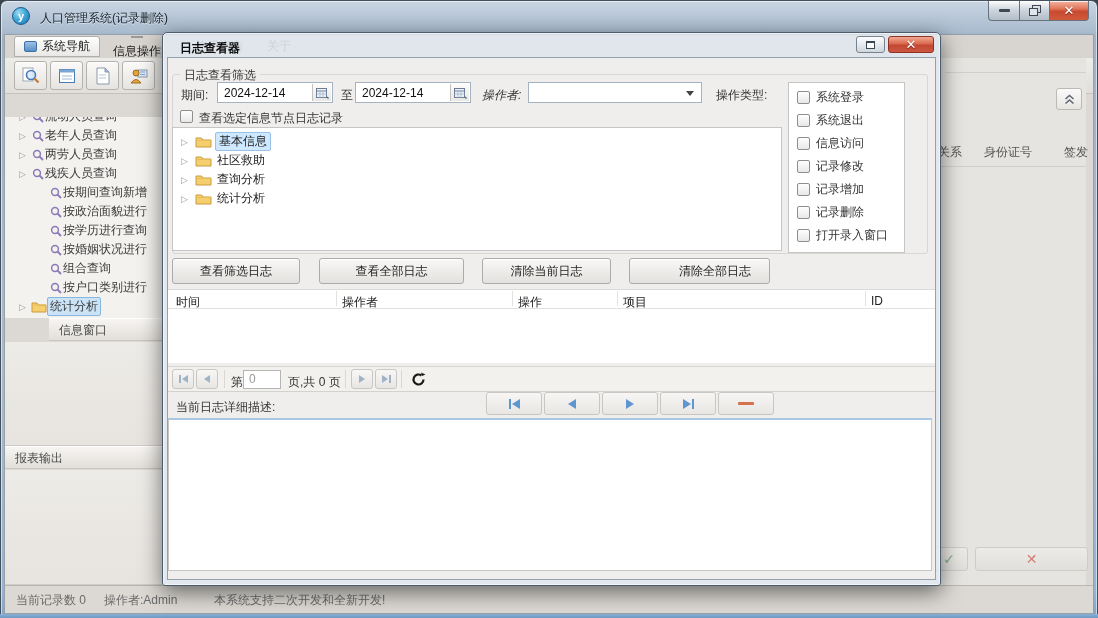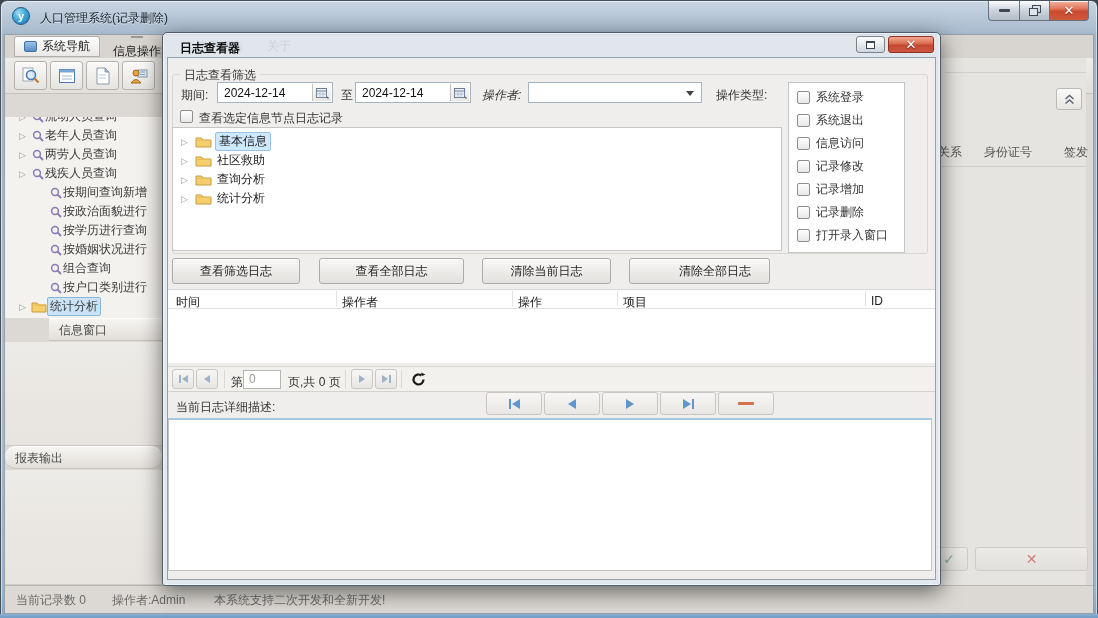--- a/index.html
+++ b/index.html
@@ -288,21 +288,21 @@
       <svg class="qicon" width="16" height="13">
           <path d="M1 3 h5 l1.5 2 h7.5 v7 h-14 z" fill="#f5cf6e" stroke="#c99a3f"></path>
           <path d="M1 5 h14" stroke="#e8bd55"></path>
         </svg>
       <span class="lbl">统计分析</span>
     </div>
   </div>
 
   <div class="side-header" style="top:318px;margin-left:44px;">信息窗口</div>
   <div class="side-panel" style="top:342px;height:104px;"></div>
-  <div class="side-header" style="top:446px;border-radius:11px;">报表输出</div>
+  <div class="side-header" style="top:446px;">报表输出</div>
   <div class="side-panel" style="top:470px;height:115px;"></div>
 
   <div class="abs" id="bg-area"></div>
   <div class="abs" id="bg-groupline"></div>
   <div class="abs" id="bg-collapse">
     <svg width="11" height="11">
         <polyline points="1.5,5 5.5,1.5 9.5,5" fill="none" stroke="#5a6470" stroke-width="1.5"></polyline>
         <polyline points="1.5,9.5 5.5,6 9.5,9.5" fill="none" stroke="#5a6470" stroke-width="1.5"></polyline>
       </svg>
   </div>
@@ -312,21 +312,21 @@
   <div class="abs" id="bg-colline"></div>
   <div class="bg-btn" style="left:838px;width:130px;justify-content:flex-end;padding-right:12px;">
       <span class="glyph-check">✓</span>
     </div>
   <div class="bg-btn" style="left:975px;width:113px;">
       <span class="glyph-redx">✕</span>
     </div>
 
   <div class="abs" id="statusbar"></div>
   <div class="status-t" style="left:16px;">当前记录数 0</div>
-  <div class="status-t" style="left:104px;margin-left:8px;">操作者:Admin</div>
+  <div class="status-t" style="left:104px;">操作者:Admin</div>
   <div class="status-t" style="left:214px;">本系统支持二次开发和全新开发!</div>
 
   <div class="abs" id="dlg"></div>
   <div class="abs" id="dlg-title">日志查看器</div>
   <div class="dcap" id="dcap-restore">
       <span class="glyph-restore"></span>
     </div>
   <div class="dcap" id="dcap-close">
       <span class="glyph-x">✕</span>
     </div>

